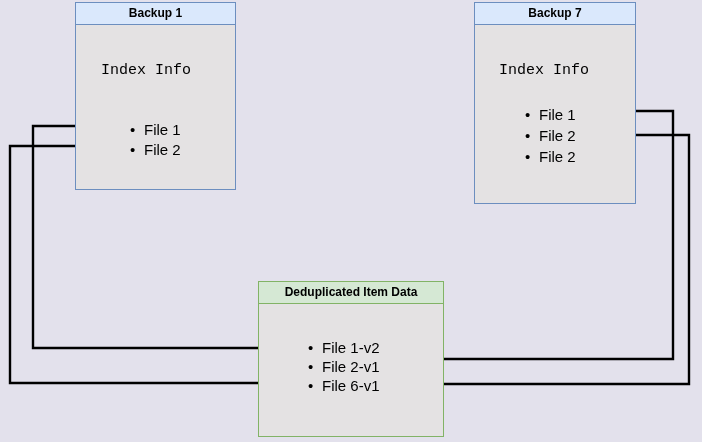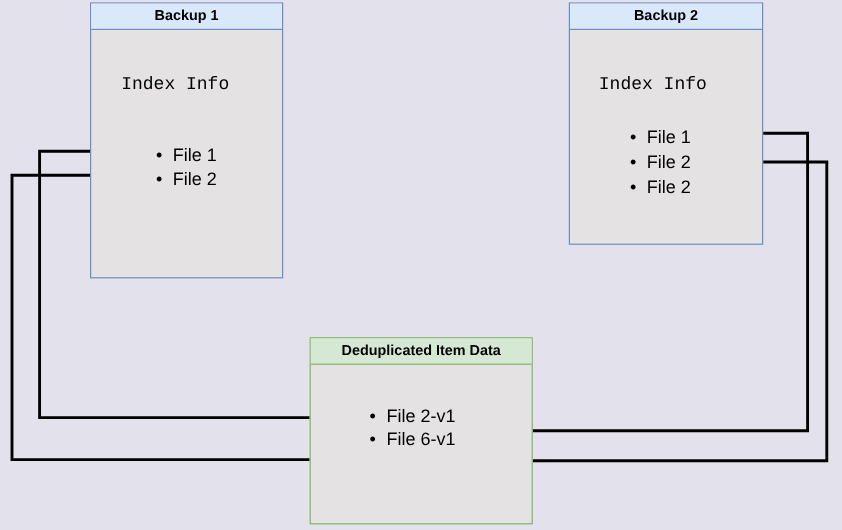--- a/index.html
+++ b/index.html
@@ -116,46 +116,47 @@
 
     <path d="M 120 126 L 33 126 L 33 348 L 297 348" fill="none" stroke="#000000" stroke-width="2.4" marker-end="url(#arrow-right)"></path>
 
     <path d="M 120 146 L 10 146 L 10 383 L 297 383" fill="none" stroke="#000000" stroke-width="2.4" marker-end="url(#arrow-right)"></path>
 
     <path d="M 594 111 L 673 111 L 673 359 L 392 359" fill="none" stroke="#000000" stroke-width="2.4" marker-end="url(#arrow-right)"></path>
 
     <path d="M 594 135 L 689 135 L 689 384 L 385 384" fill="none" stroke="#000000" stroke-width="2.4" marker-end="url(#arrow-right)"></path>
   </svg>
 
-  <div class="node blue" id="backup1" style="left:75px; top:2px; width:161px; height:230px;">
+  <div class="node blue" id="backup1" style="left:75px; top:2px; width:161px; height:188px;">
     <div class="node-title">Backup 1</div>
     <div class="node-body">
       <div class="index-label" style="left:25px; top:37px;">Index Info</div>
       <ul class="bullets" id="b1-list">
         <li>File 1</li>
         <li>File 2</li>
       </ul>
     </div>
   </div>
 
   <div class="node blue" id="backup2" style="left:474px; top:2px; width:162px; height:202px;">
-    <div class="node-title">Backup 2</div>
+    <div class="node-title">Backup 7</div>
     <div class="node-body">
       <div class="index-label" style="left:24px; top:37px;">Index Info</div>
       <ul class="bullets" id="b2-list">
         <li>File 1</li>
         <li>File 2</li>
         <li>File 2</li>
       </ul>
     </div>
   </div>
 
   <div class="node green" id="dedup" style="left:258px; top:281px; width:186px; height:156px;">
     <div class="node-title">Deduplicated Item Data</div>
     <div class="node-body">
       <ul class="bullets" id="dd-list">
+        <li>File 1-v2</li>
         <li>File 2-v1</li>
         <li>File 6-v1</li>
       </ul>
     </div>
   </div>
 
 </div>
 
 </body></html>

